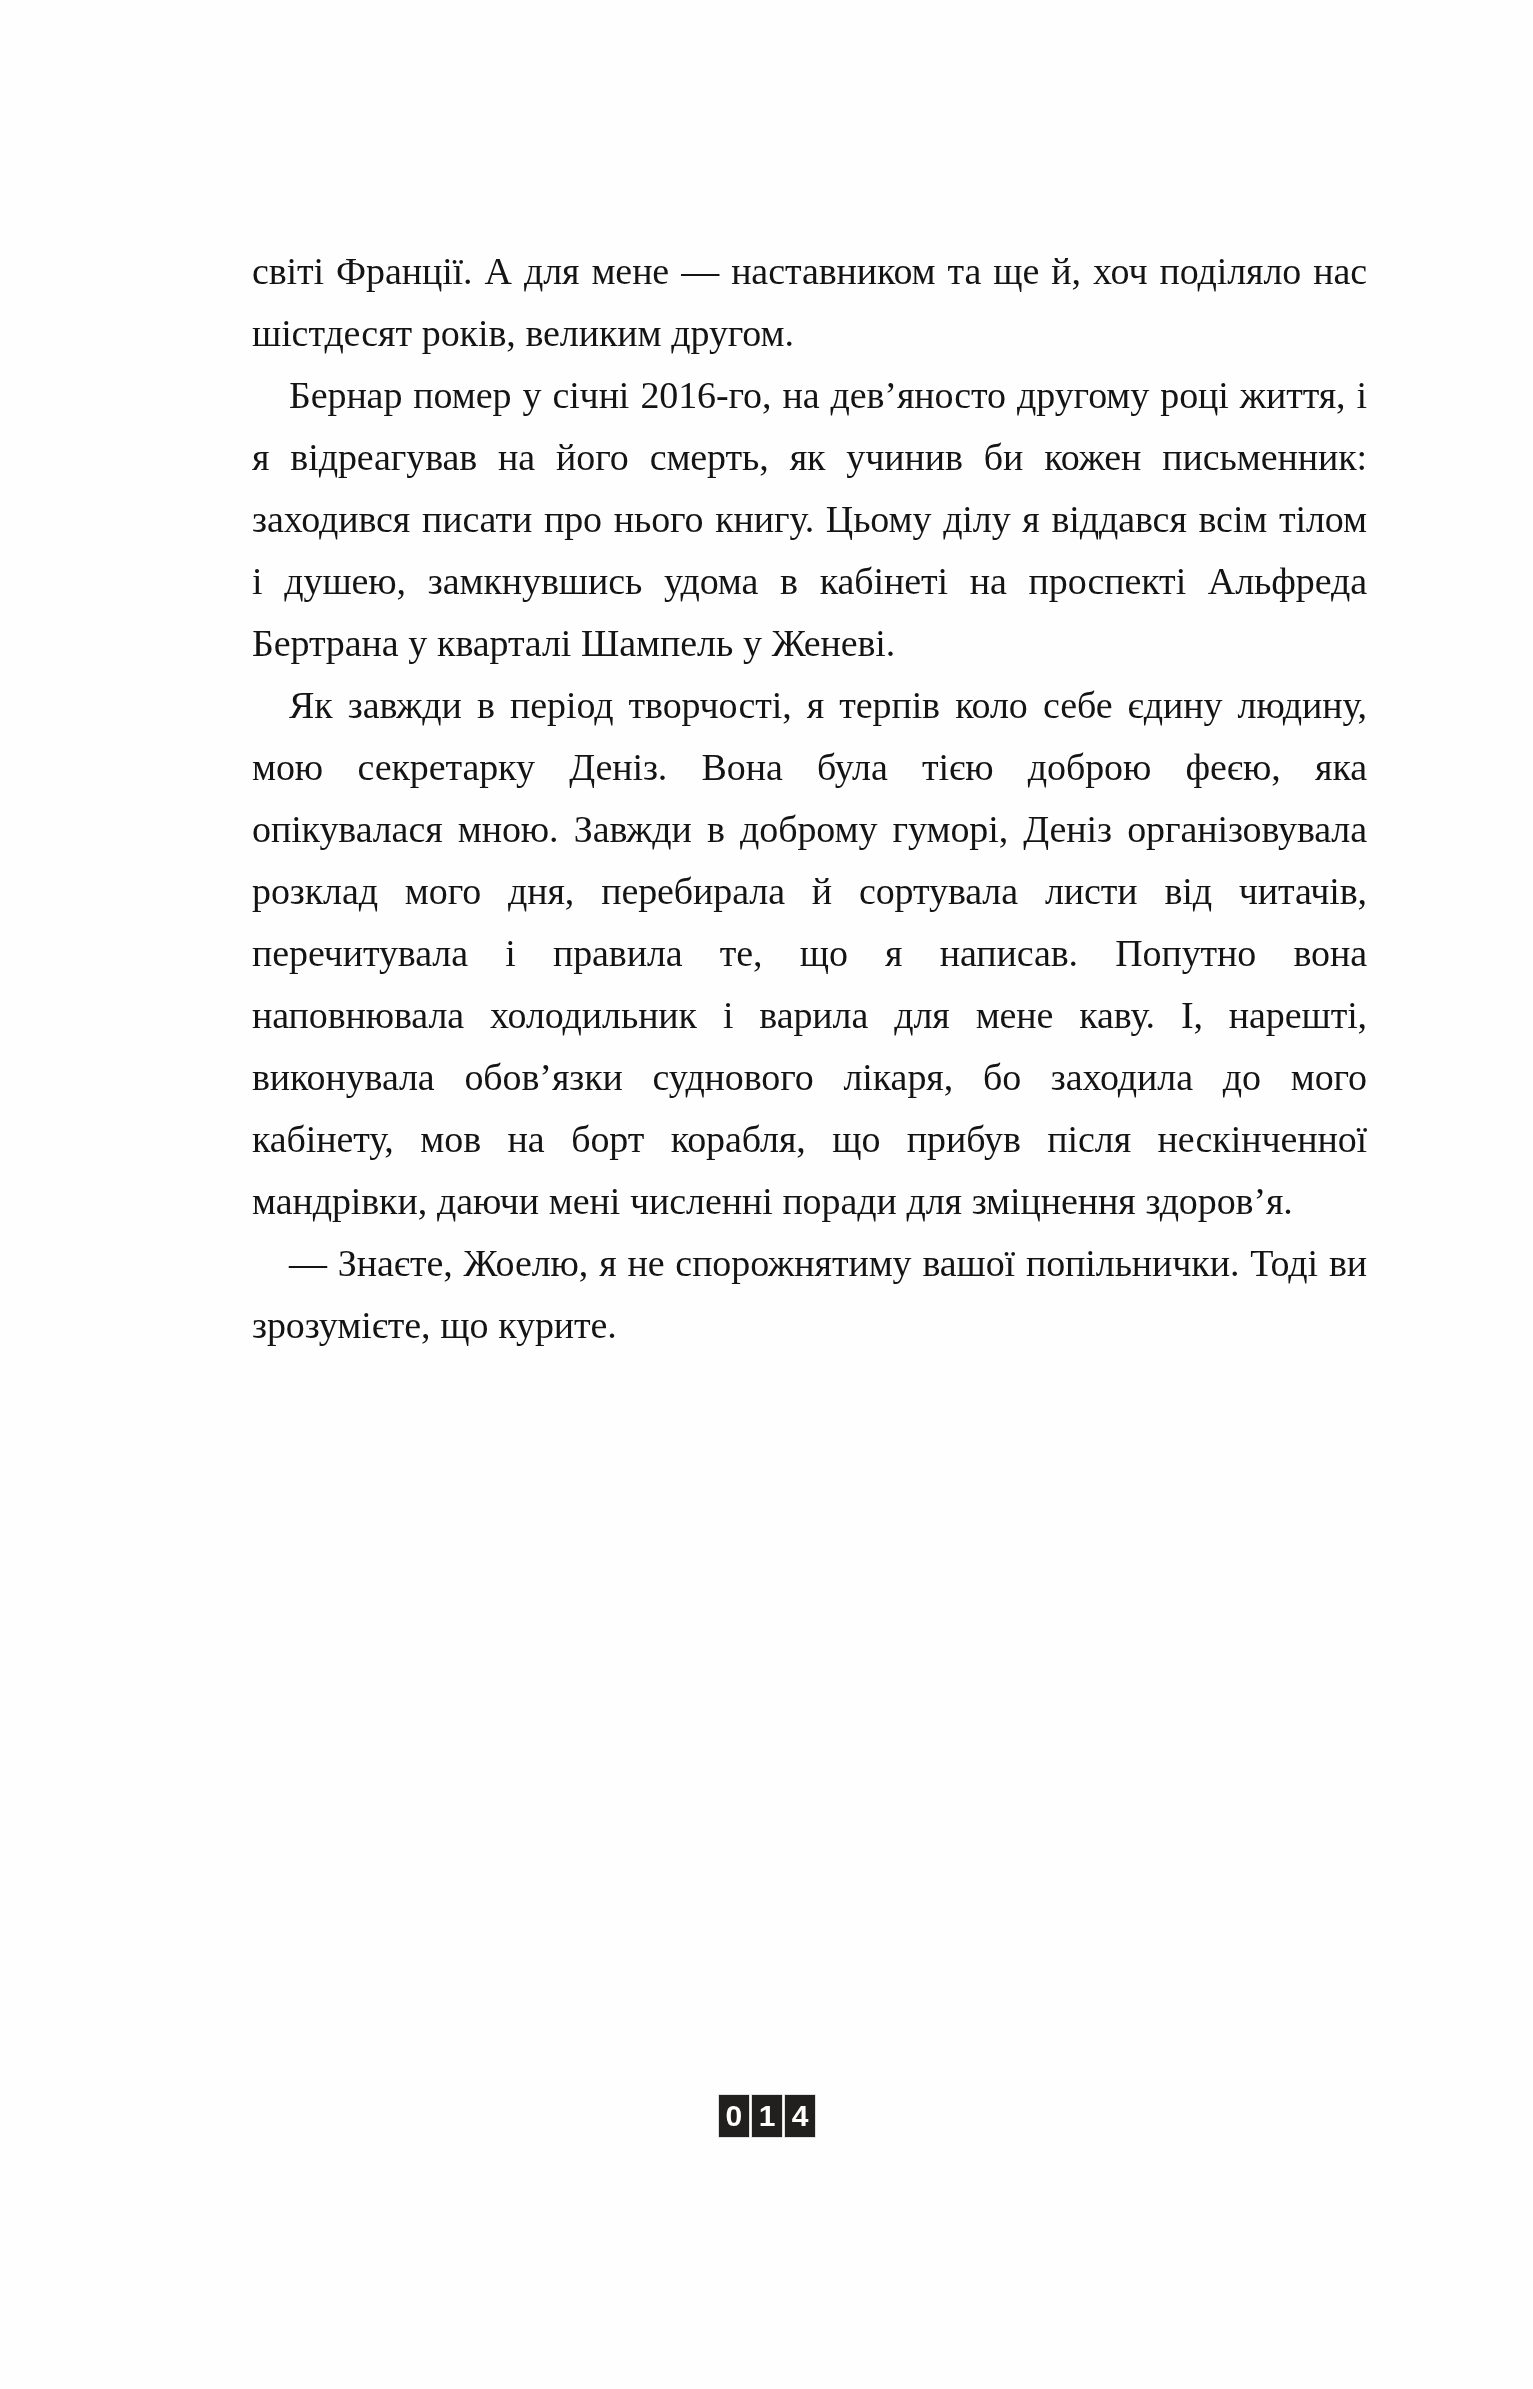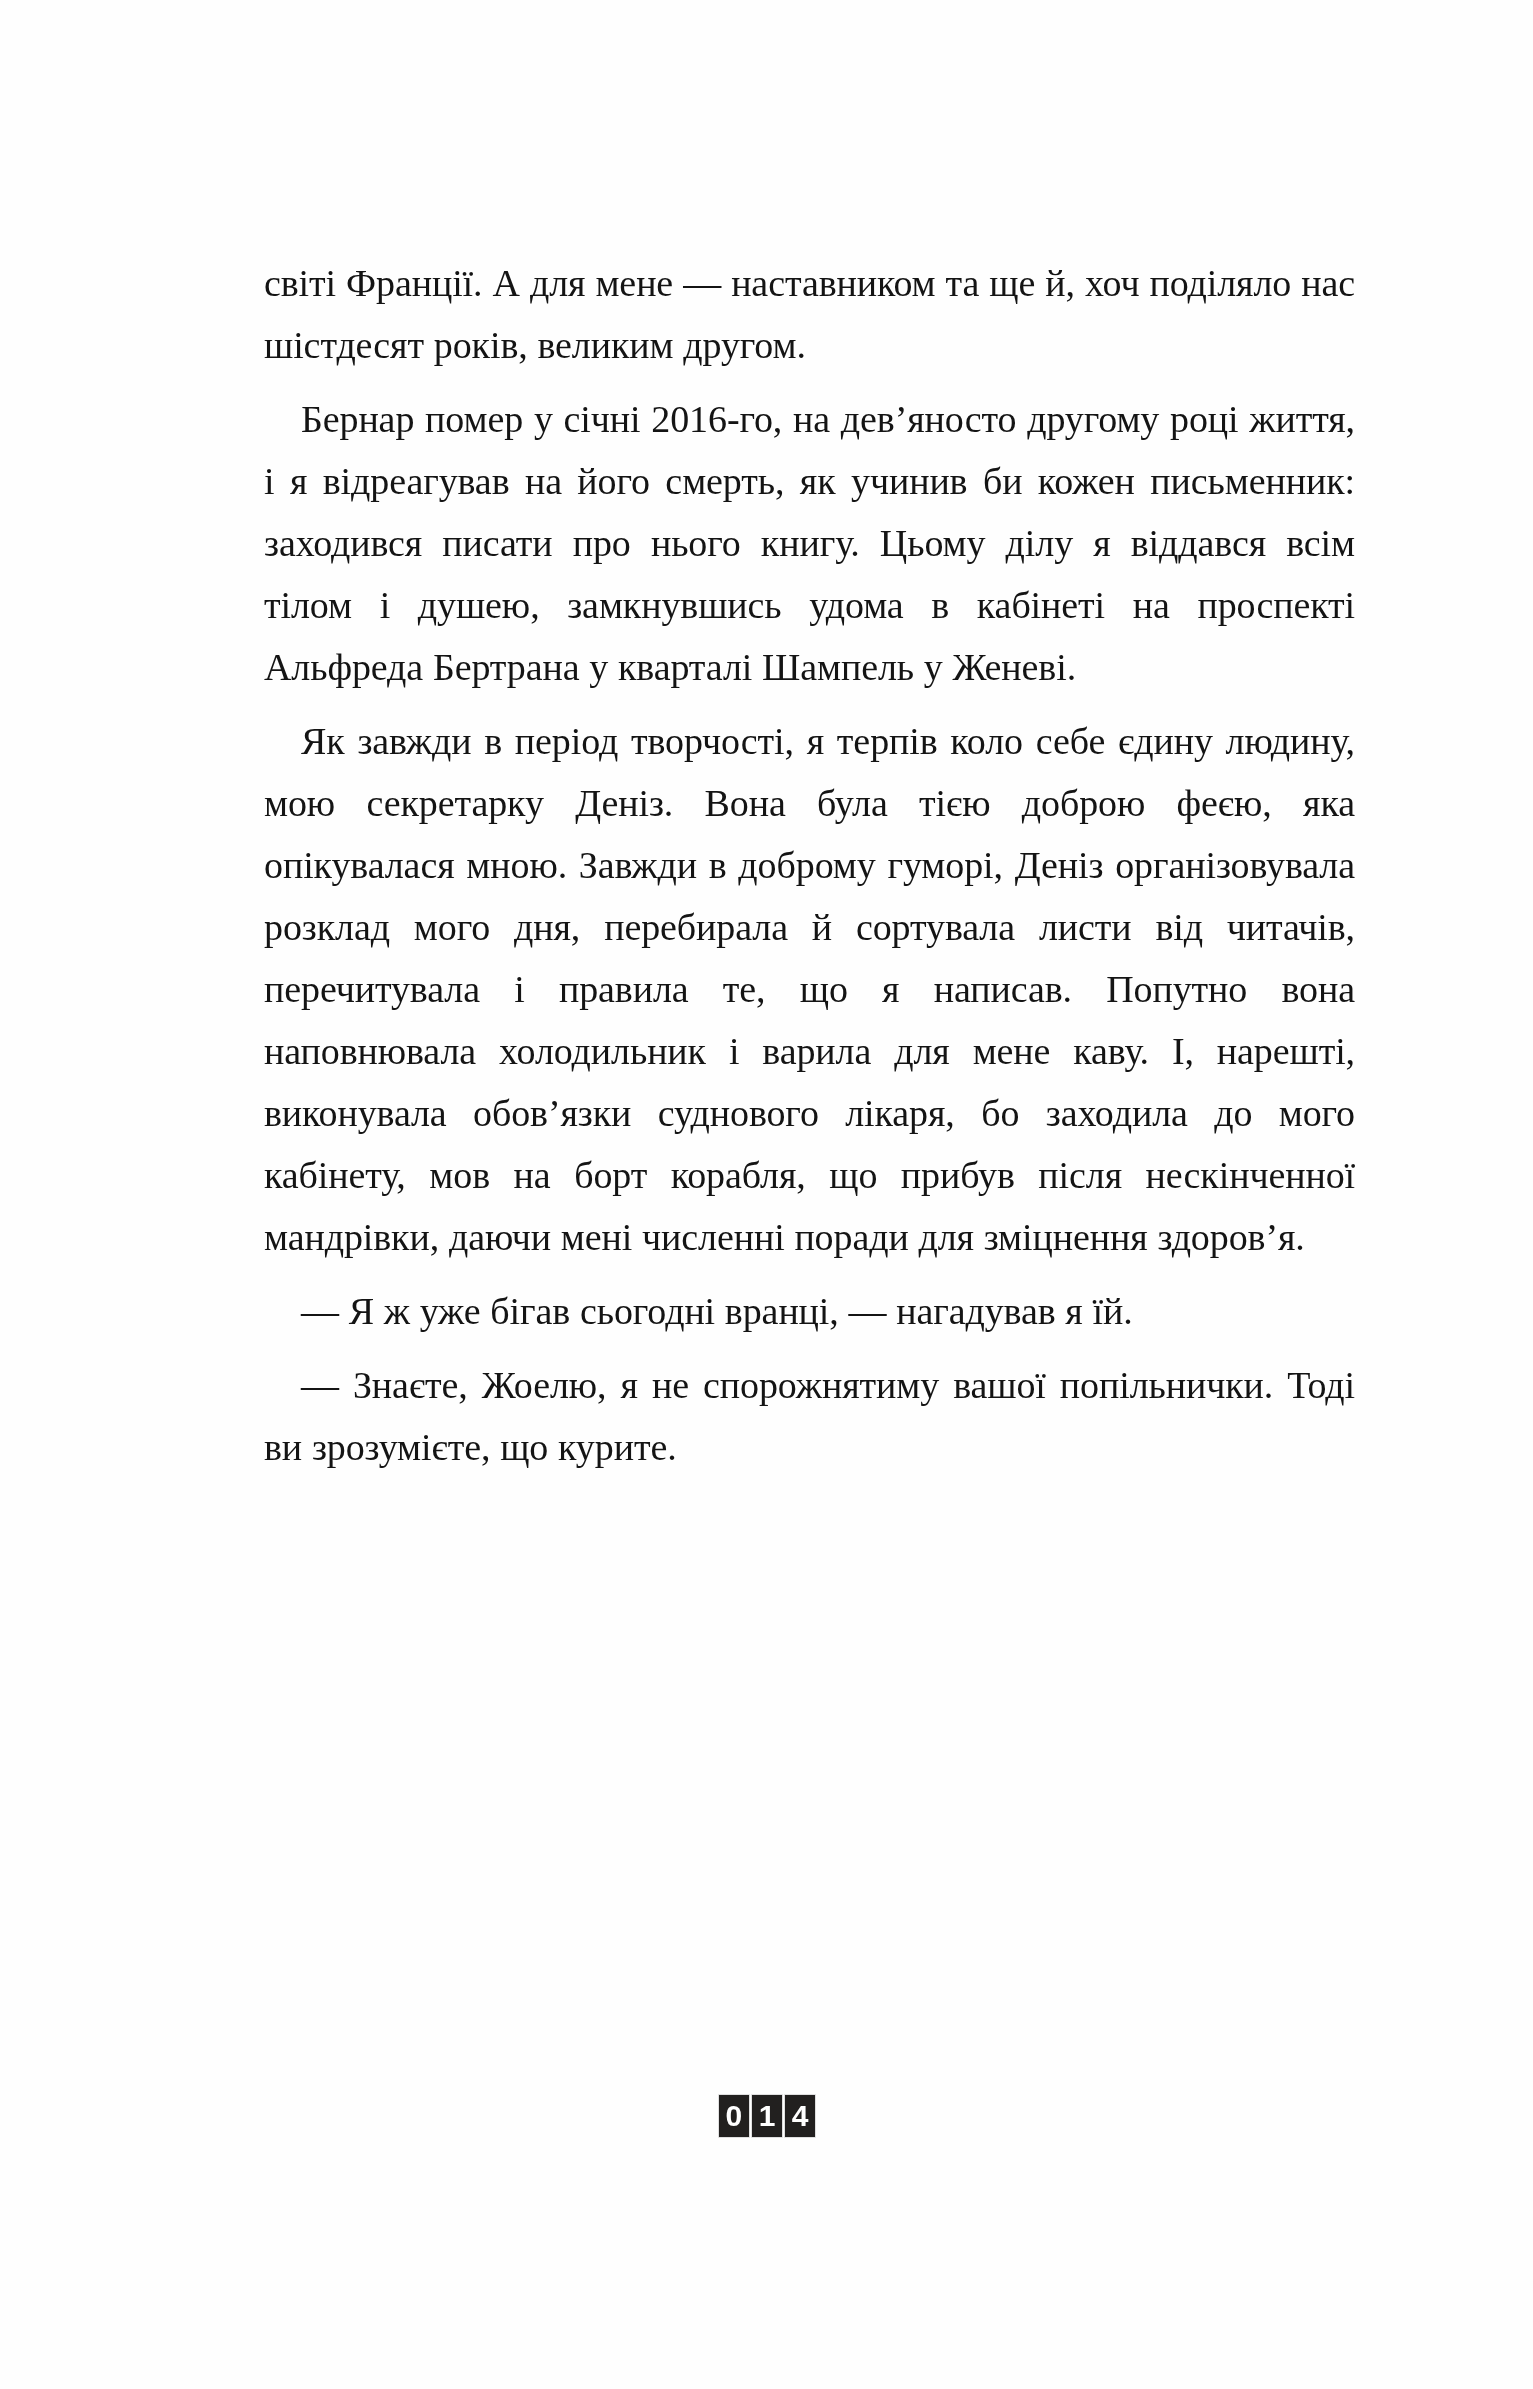--- a/index.html
+++ b/index.html
@@ -24,21 +24,21 @@
   }
 
   .text-column {
     position: absolute;
     left: 252px;
     top: 240px;
     width: 1115px;
   }
 
   .para {
-    margin: 12px;
+    margin: 0;
     font-size: 38px;
     line-height: 62px;
     text-align: justify;
     text-justify: inter-word;
     hyphens: manual;
     color: #141414;
     letter-spacing: -0.1px;
     word-spacing: 0.4px;
   }
 
@@ -77,21 +77,20 @@
 </style>
 </head>
 <body>
 
 <div class="page">
 
   <div class="text-column">
     <p class="para first">світі Франції. А для мене — наставником та ще й, хоч поді­ляло нас шістдесят років, великим другом.</p>
     <p class="para indent">Бернар помер у січні 2016-го, на дев’яносто другому ро­ці життя, і я відреагував на його смерть, як учинив би ко­жен письменник: заходився писати про нього книгу. Цьо­му ділу я віддався всім тілом і душею, замкнувшись удома в кабінеті на проспекті Альфреда Бертрана у кварталі Шам­пель у Женеві.</p>
     <p class="para indent">Як завжди в період творчості, я терпів коло себе єдину людину, мою секретарку Деніз. Вона була тією доброю фе­єю, яка опікувалася мною. Завжди в доброму гуморі, Деніз організовувала розклад мого дня, перебирала й сортувала листи від читачів, перечитувала і правила те, що я написав. Попутно вона наповнювала холодильник і варила для мене каву. І, нарешті, виконувала обов’язки суднового лікаря, бо заходила до мого кабінету, мов на борт корабля, що прибув після нескінченної мандрівки, даючи мені численні поради для зміцнення здоров’я.</p>
-    <p class="para indent">— Я ж уже бігав сьогодні вранці, — нагадував я їй.</p>
     <p class="para indent">— Знаєте, Жоелю, я не спорожнятиму вашої попільнич­ки. Тоді ви зрозумієте, що курите.</p>
   </div>
 
   <div class="folio">
     <span class="folio-digit">0</span>
     <span class="folio-digit">1</span>
     <span class="folio-digit">4</span>
   </div>
 
 </div>

